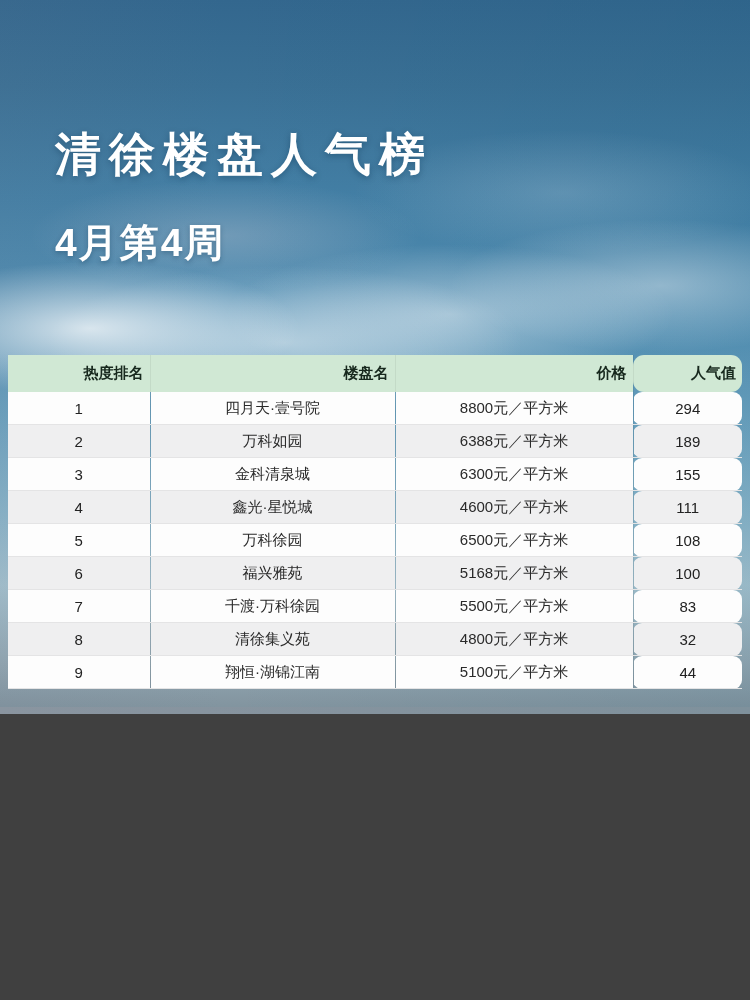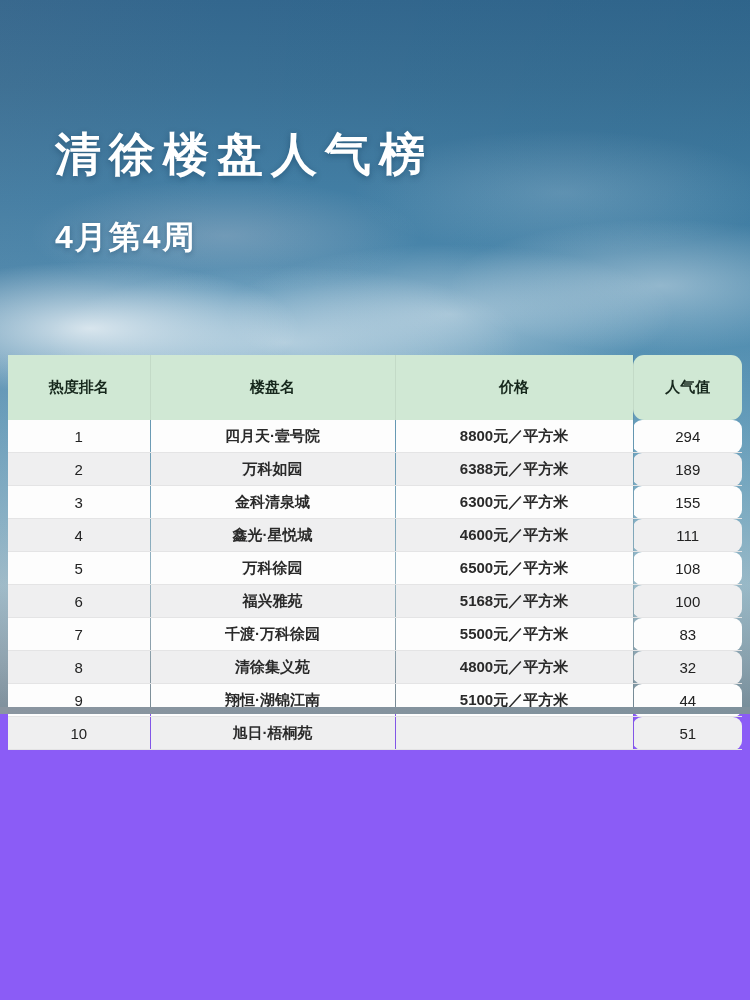--- a/index.html
+++ b/index.html
@@ -5,21 +5,21 @@
   html, body {
     margin: 0;
     padding: 0;
     background: #ffffff;
     font-family: "Liberation Sans", "DejaVu Sans", sans-serif;
   }
   #canvas {
     position: relative;
     width: 750px;
     height: 1000px;
-    background: #8b5cf6;
+    background: #404040;
     overflow: hidden;
   }
   
   .sky {
     position: absolute;
     left: 0; top: 0;
     width: 750px; height: 714px;
     background:
       radial-gradient(ellipse 300px 95px  at 12% 46%, rgba(255,255,255,0.75), rgba(255,255,255,0) 70%),
       radial-gradient(ellipse 340px 110px at 38% 48%, rgba(255,255,255,0.50), rgba(255,255,255,0) 70%),
@@ -46,21 +46,21 @@
     font-size: 46px;
     font-weight: 700;
     letter-spacing: 8px;
     color: var(--title-text, #ffffff);
     text-shadow: 0 2px 6px rgba(0,40,70,0.35);
     white-space: nowrap;
   }
   .subtitle {
     position: absolute;
     left: 55px; top: 216px;
-    font-size: 32px;
+    font-size: 39px;
     font-weight: 700;
     letter-spacing: 2px;
     color: var(--title-text, #ffffff);
     text-shadow: 0 2px 5px rgba(0,40,70,0.30);
     white-space: nowrap;
   }
   .source-note {
     position: absolute;
     left: 55px; top: 296px;
     font-size: 21px;
@@ -77,42 +77,42 @@
     width: 734px;
     border-collapse: collapse;
     table-layout: fixed;
     font-size: 15px;
   }
   .ranking-table th {
     height: 33px;
     background: var(--header-bg, #d0e8d4);
     color: var(--header-text, #17281d);
     font-weight: 700;
-    text-align: center;
+    text-align: right;
     vertical-align: middle;
     border-right: 1px solid rgba(0,0,0,0.06);
-    padding: 16px 6px;
+    padding: 2px 6px;
   }
   .ranking-table th:last-child { border-right: none; border-radius: 11px; }
   .ranking-table td {
     height: 32px;
     text-align: center;
     vertical-align: middle;
     color: var(--body-text, #222222);
     border-right: 1px solid rgba(0,0,0,0.06);
     border-bottom: 1px solid #e4e4e5;
     padding: 0 6px;
     overflow: hidden;
     white-space: nowrap;
   }
   .ranking-table td:last-child { border-right: none; border-radius: 9px; }
   .ranking-table tbody tr:nth-child(odd)  { background: var(--row-bg, #fdfdfd); }
   .ranking-table tbody tr:nth-child(even) { background: var(--row-alt-bg, #efeff0); }
   .ranking-table td.cell-name,
-  .ranking-table td.cell-price { font-weight: 700; color: #2a2a2a; margin-left: 35px; }
+  .ranking-table td.cell-price { font-weight: 400; color: #2a2a2a; margin-left: 35px; }
   
   .bottom-bar {
     position: absolute;
     left: 0; top: 707px;
     width: 750px; height: 7px;
     background: linear-gradient(90deg, #8a95a0, var(--bottom-bar, #7f919c));
   }
 </style>
 </head>
 <body>
@@ -189,24 +189,18 @@
           <td class="cell-name">清徐集义苑</td>
           <td class="cell-price">4800元／平方米</td>
           <td class="cell-popularity">32</td>
         </tr>
         <tr>
           <td class="cell-rank">9</td>
           <td class="cell-name">翔恒·湖锦江南</td>
           <td class="cell-price">5100元／平方米</td>
           <td class="cell-popularity">44</td>
         </tr>
-        <tr>
-          <td class="cell-rank">10</td>
-          <td class="cell-name">旭日·梧桐苑</td>
-          <td class="cell-price"></td>
-          <td class="cell-popularity">51</td>
-        </tr>
       </tbody>
   </table>
 
   <div class="bottom-bar"></div>
 
 </div>
 
 </body></html>

